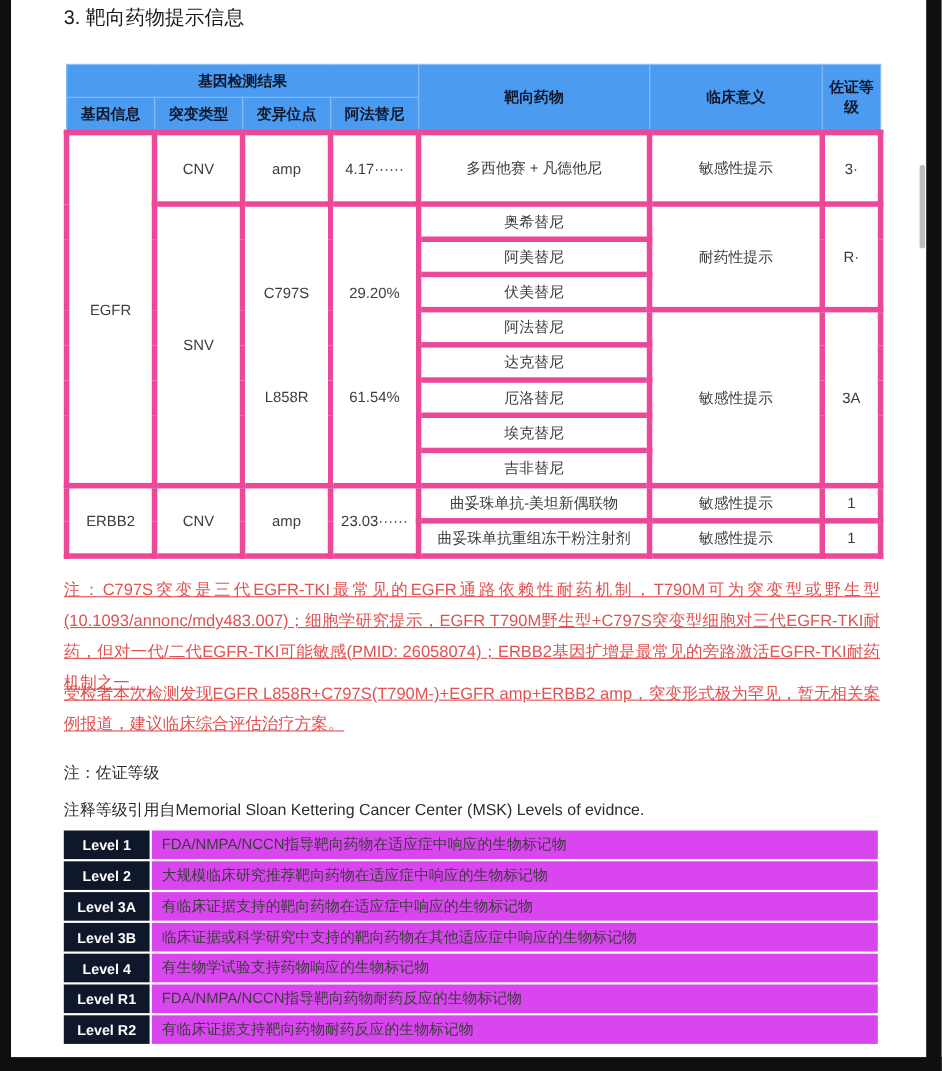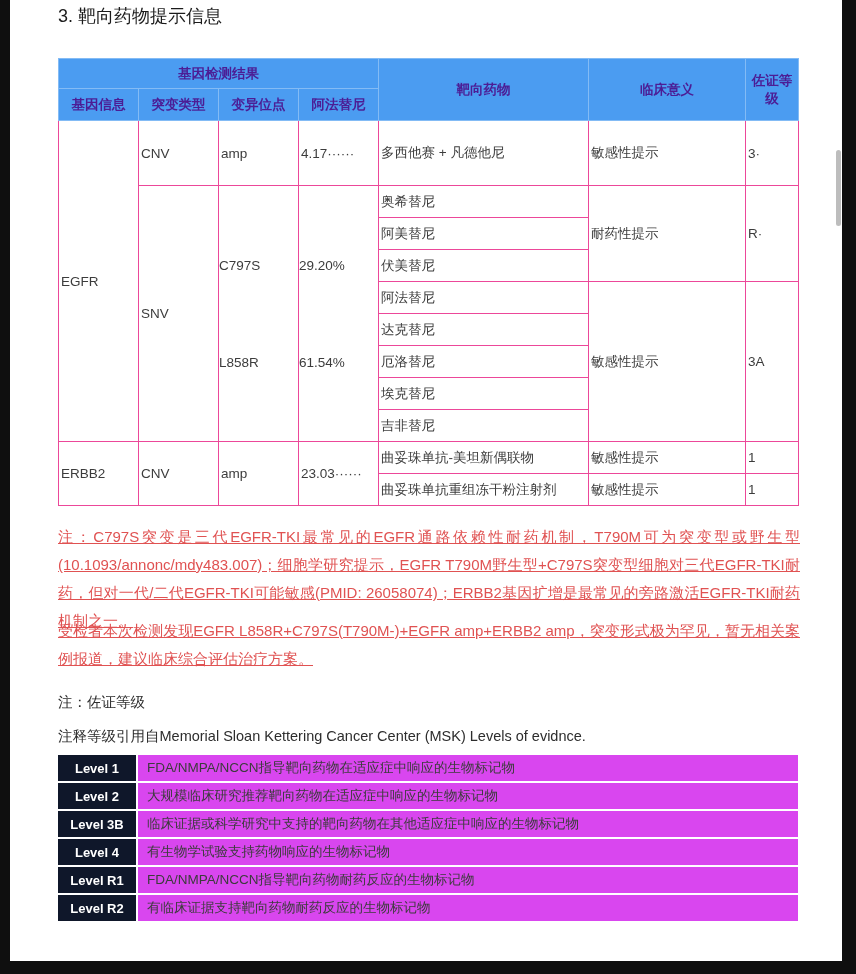--- a/index.html
+++ b/index.html
@@ -22,28 +22,28 @@
   .page-title {
     position: absolute; left: 58px; top: 4px;
     font-size: 18px; font-weight: normal; color: #1b1b1b;
   }
   
   table.main {
     position: absolute; left: 58px; top: 58px; width: 740px;
     border-collapse: collapse; table-layout: fixed;
   }
   table.main th {
-    background: #4b9cf1; color: #4c1d95;
+    background: #4b9cf1; color: #0f172a;
     border: 1px solid #83bbf5;
     font-size: 13.5px; font-weight: bold; text-align: center;
     line-height: 1.3; padding: 2px;
   }
   table.main td {
-    border: 1px solid #ec4899; background: #ffffff;
-    font-size: 13.5px; color: #3c3c3c; text-align: left;
+    border: 5px solid #ec4899; background: #ffffff;
+    font-size: 13.5px; color: #3c3c3c; text-align: center;
     padding: 2px; vertical-align: middle;
   }
   tr.h-row1 { height: 30px; }
   tr.h-row2 { height: 32px; }
   tr.r-cnv  { height: 65px; }
   tr.r-drug { height: 32px; }
   td.tall-cell { position: relative; }
   td.tall-cell .stack-label {
     position: absolute; left: 0; width: 100%; transform: translateY(-50%);
   }
@@ -186,20 +186,24 @@
 <div class="level-table">
   <div class="level-row">
     <div class="level-label">Level 1</div>
     <div class="level-desc">FDA/NMPA/NCCN指导靶向药物在适应症中响应的生物标记物</div>
   </div>
   <div class="level-row">
     <div class="level-label">Level 2</div>
     <div class="level-desc">大规模临床研究推荐靶向药物在适应症中响应的生物标记物</div>
   </div>
   <div class="level-row">
+    <div class="level-label">Level 3A</div>
+    <div class="level-desc">有临床证据支持的靶向药物在适应症中响应的生物标记物</div>
+  </div>
+  <div class="level-row">
     <div class="level-label">Level 3B</div>
     <div class="level-desc">临床证据或科学研究中支持的靶向药物在其他适应症中响应的生物标记物</div>
   </div>
   <div class="level-row">
     <div class="level-label">Level 4</div>
     <div class="level-desc">有生物学试验支持药物响应的生物标记物</div>
   </div>
   <div class="level-row">
     <div class="level-label">Level R1</div>
     <div class="level-desc">FDA/NMPA/NCCN指导靶向药物耐药反应的生物标记物</div>

